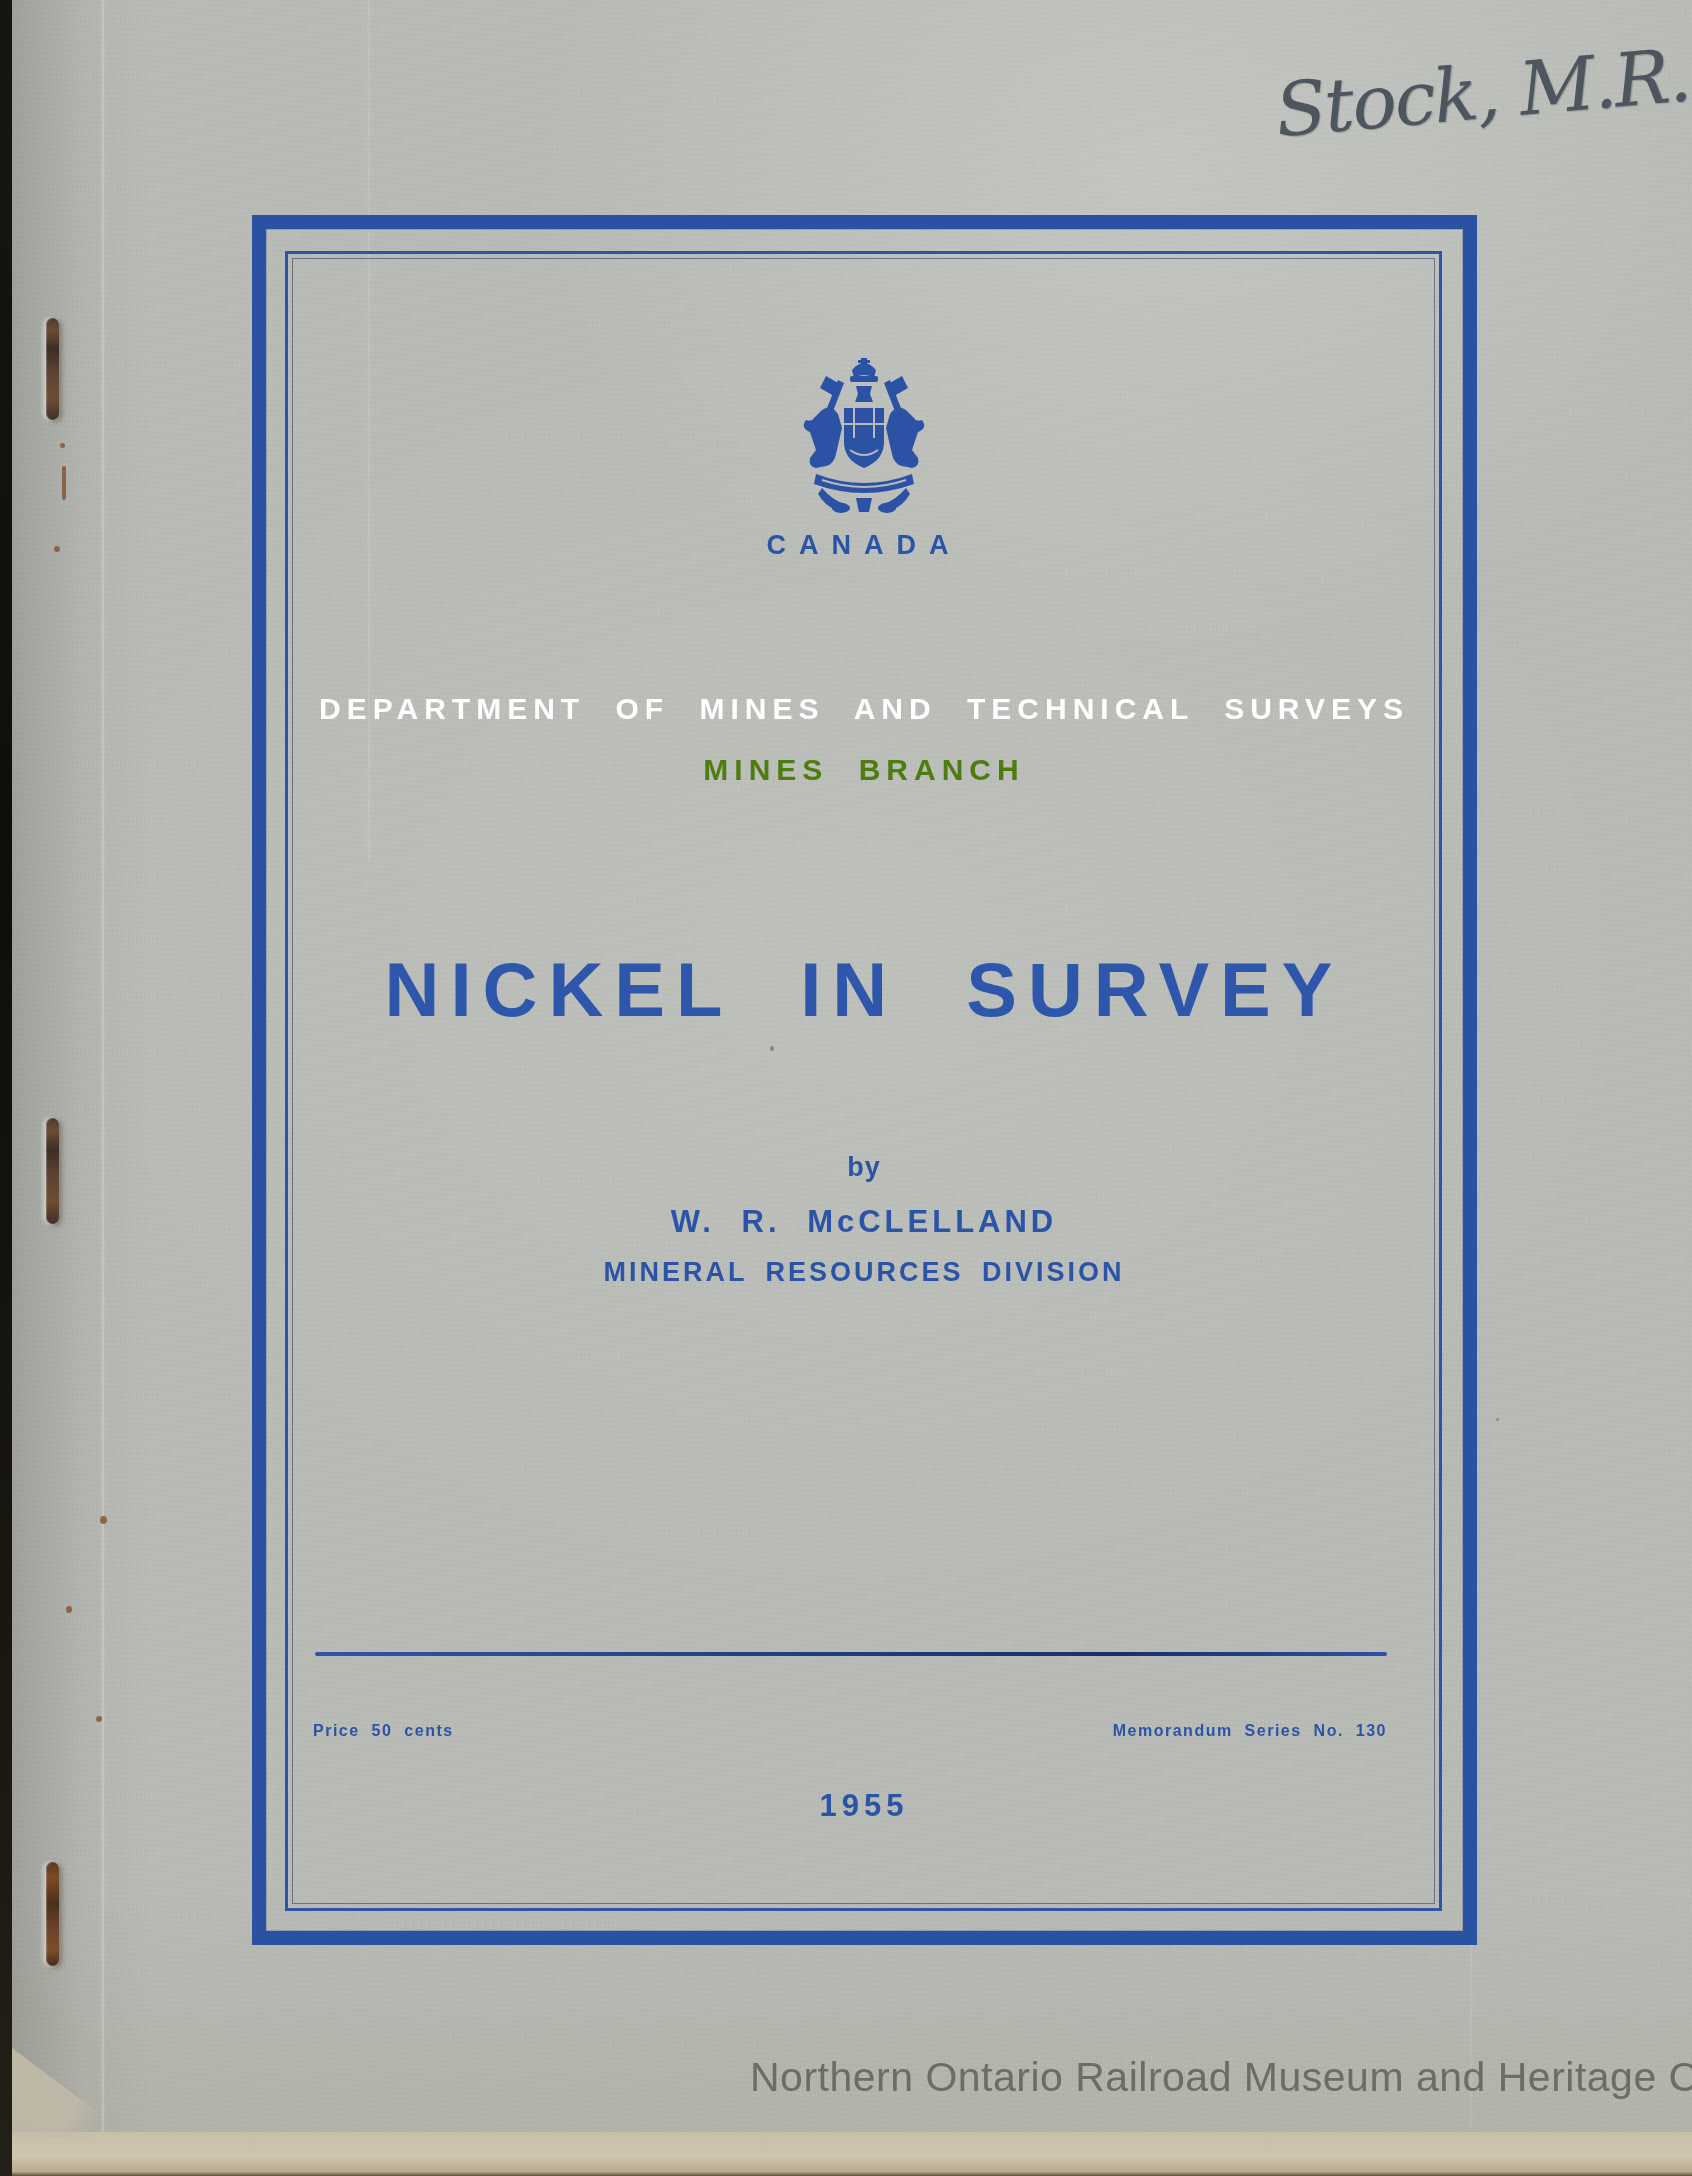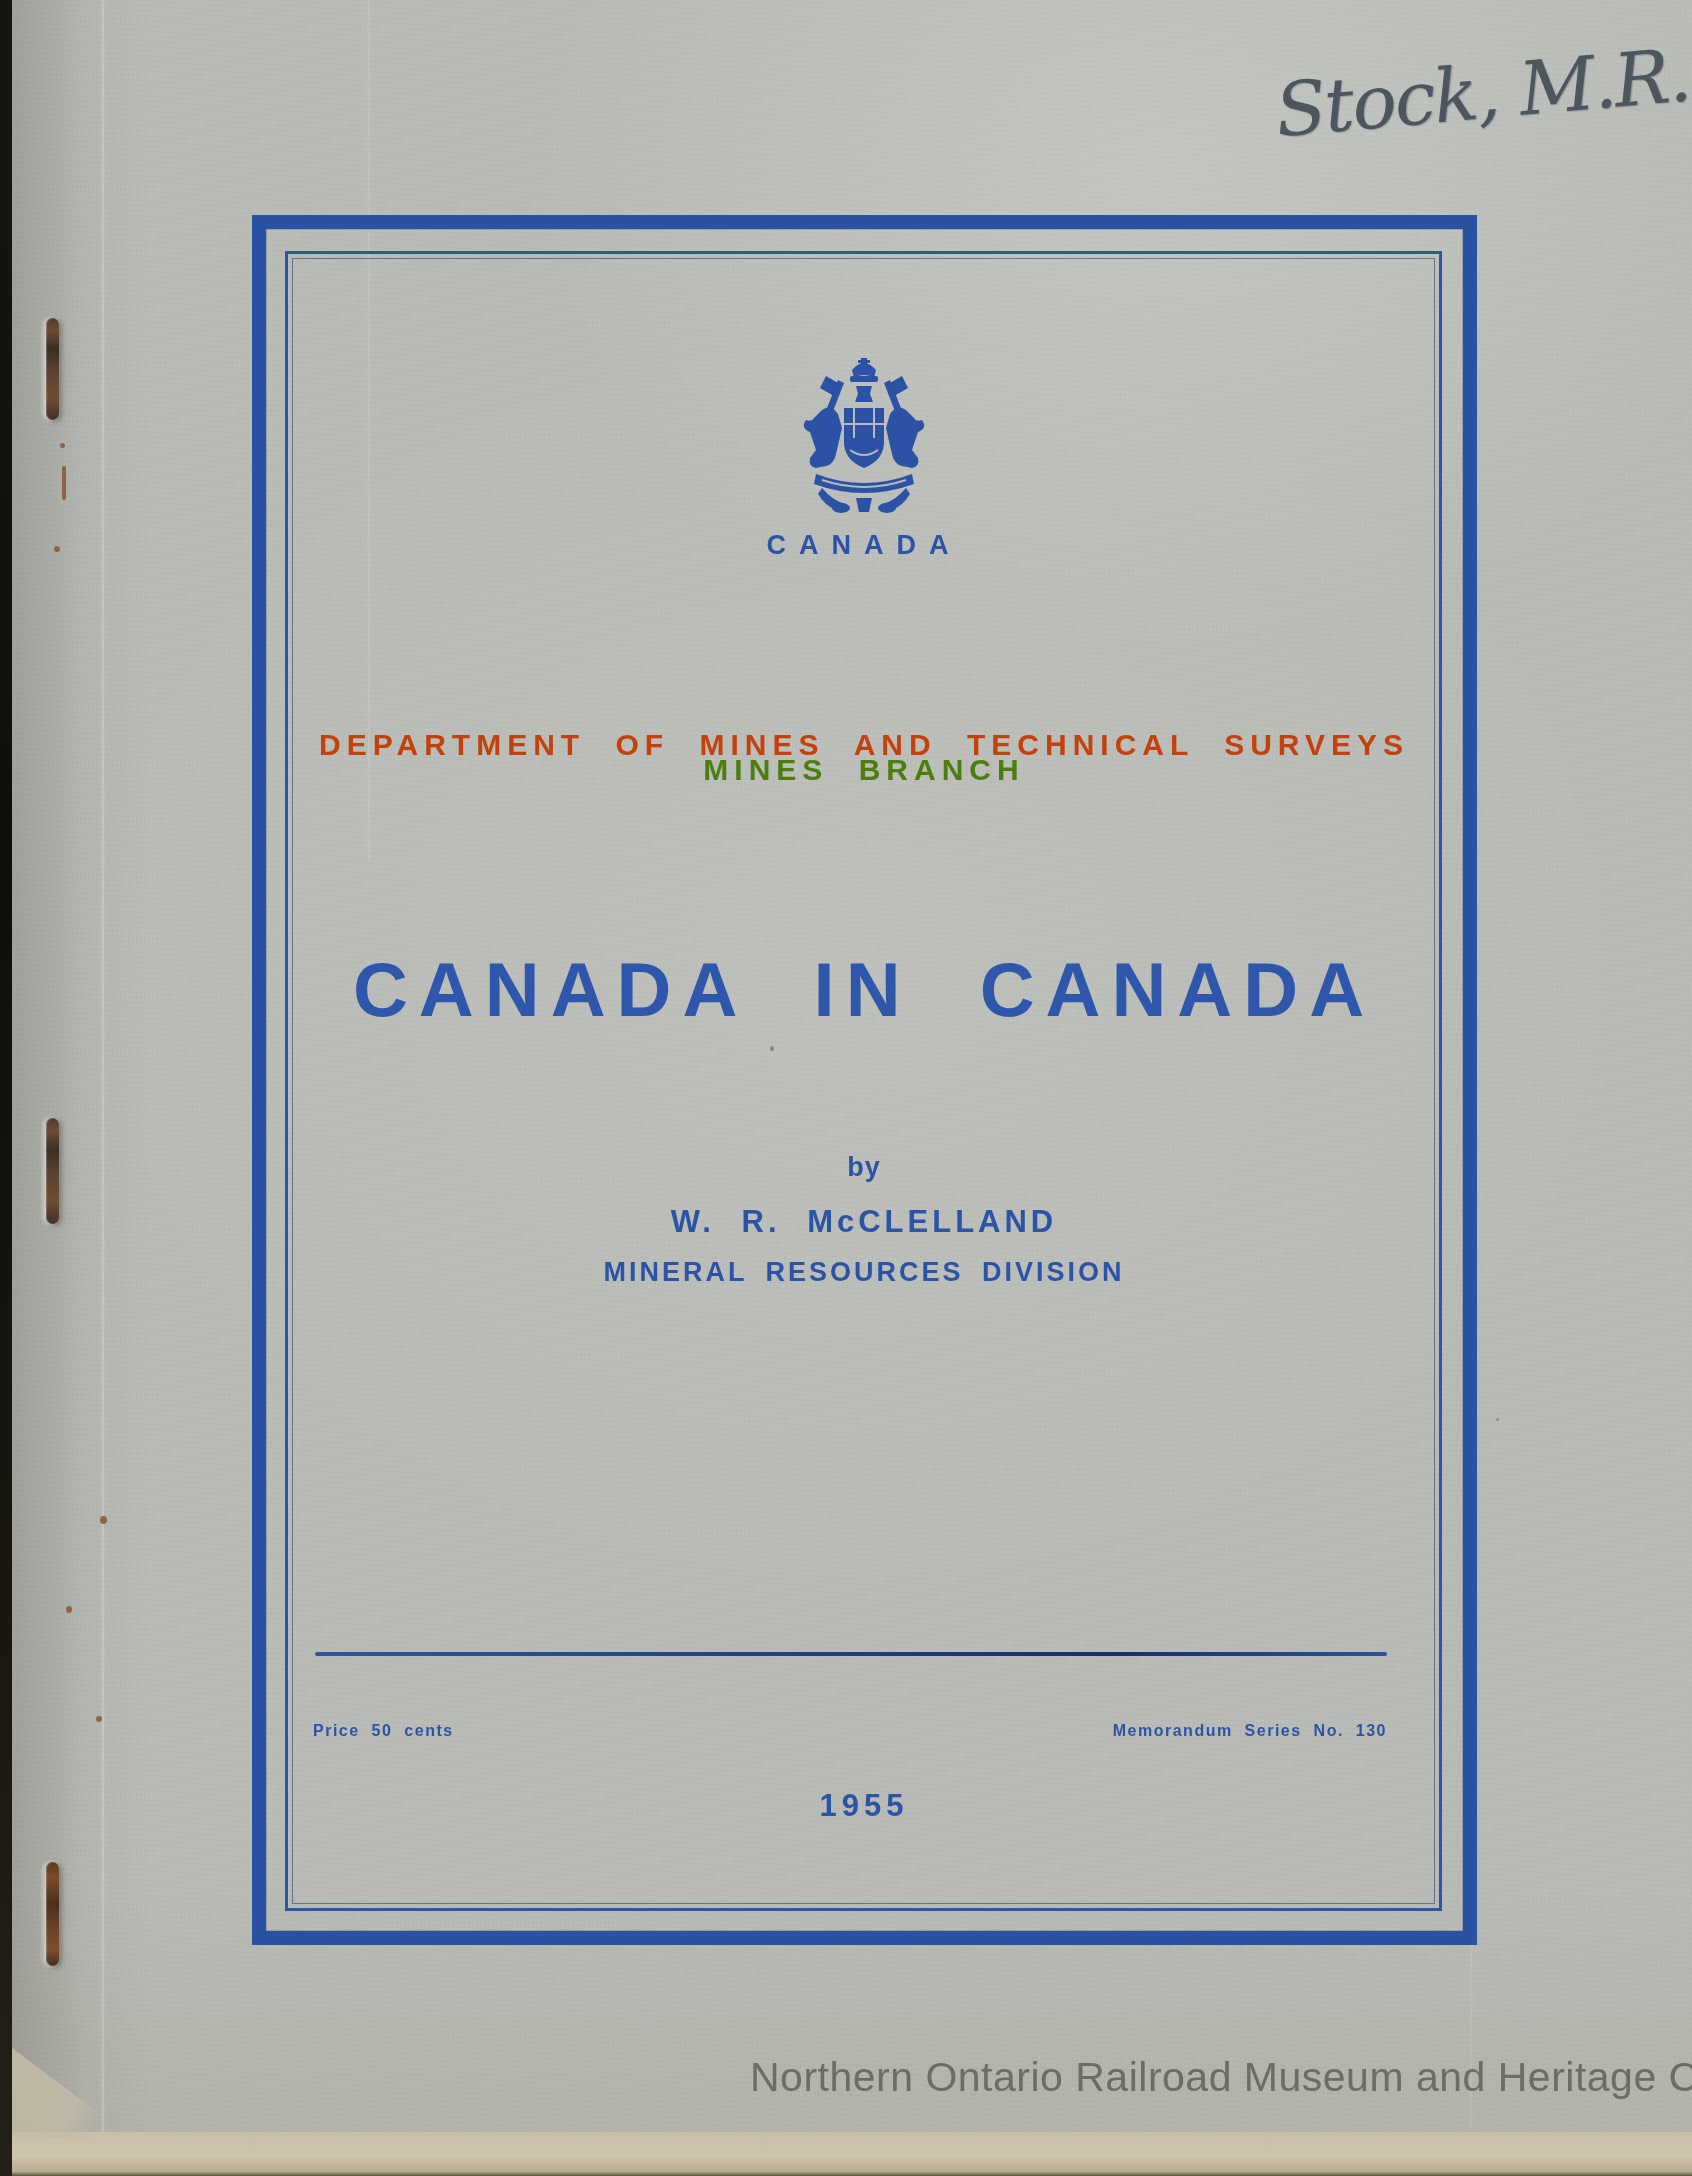--- a/index.html
+++ b/index.html
@@ -57,21 +57,21 @@
   }
   .frame-inner{
     position:absolute;left:285px;top:251px;width:1157px;height:1660px;
     border:3px solid #2e55a4;box-sizing:border-box;
     outline:1px solid rgba(18,40,92,0.5);outline-offset:-8px;
   }
   
   .ink{position:absolute;color:#2c54a6;font-weight:bold;white-space:nowrap;}
   .center{left:864px;transform:translateX(-50%);}
   .country{top:530px;font-size:27px;letter-spacing:13px;}
-  .dept1{top:728px;font-size:30px;letter-spacing:6px;word-spacing:16px;color:#c2410c;}
+  .dept1{top:692px;font-size:30px;letter-spacing:6px;word-spacing:16px;color:#ffffff;}
   .dept2{top:753px;font-size:30px;letter-spacing:6px;word-spacing:16px;color:#4d7c0f;}
   .title{top:946px;font-size:76px;letter-spacing:11px;word-spacing:36px;color:#2e57ac;}
   .subtitle{top:1048px;font-size:35px;letter-spacing:4px;word-spacing:12px;color:#2d55a8;}
   .byline{top:1152px;font-size:27px;letter-spacing:1px;}
   .author{top:1204px;font-size:31px;letter-spacing:4px;word-spacing:14px;}
   .division{top:1257px;font-size:27px;letter-spacing:3px;word-spacing:8px;}
   .rule{
     position:absolute;left:315px;top:1652px;width:1072px;height:4px;
     background:linear-gradient(90deg,#2e55a4 0%,#203f80 45%,#16306b 75%,#2c51a0 100%);
     border-radius:2px;
@@ -163,21 +163,21 @@
         <path d="M76 52 v30"></path>
         <path d="M52 94 q14 10 28 0"></path>
         <path d="M24 124 q42 14 84 0"></path>
       </g>
     </svg>
   </div>
 
   <div class="ink center country">CANADA</div>
   <div class="ink center dept1">DEPARTMENT OF MINES AND TECHNICAL SURVEYS</div>
   <div class="ink center dept2">MINES BRANCH</div>
-  <div class="ink center title">CANADA IN CANADA</div>
+  <div class="ink center title">NICKEL IN SURVEY</div>
   <div class="ink center byline">by</div>
   <div class="ink center author">W. R. McCLELLAND</div>
   <div class="ink center division">MINERAL RESOURCES DIVISION</div>
 
   <div class="rule"></div>
 
   <div class="ink price">Price 50 cents</div>
   <div class="ink series">Memorandum Series No. 130</div>
   <div class="ink center year">1955</div>
 

